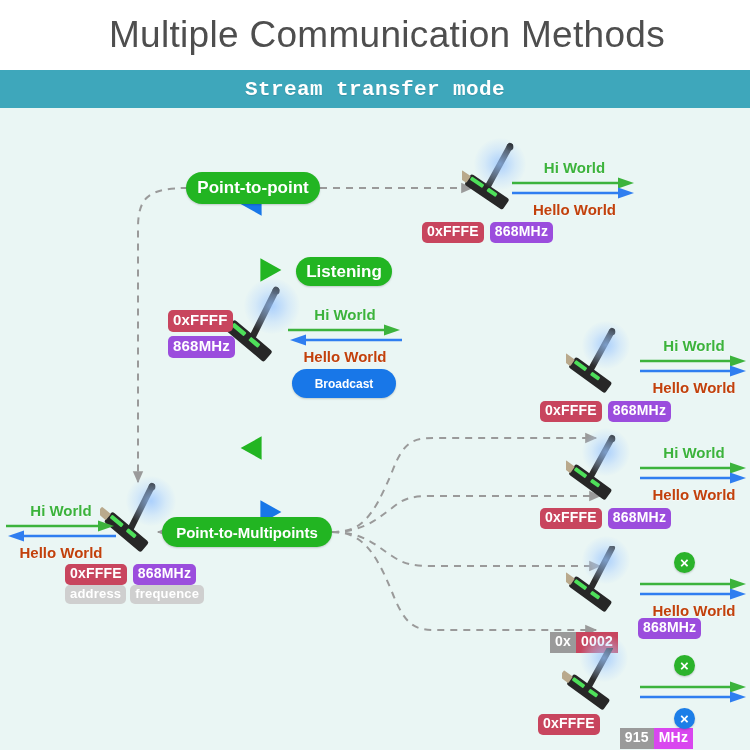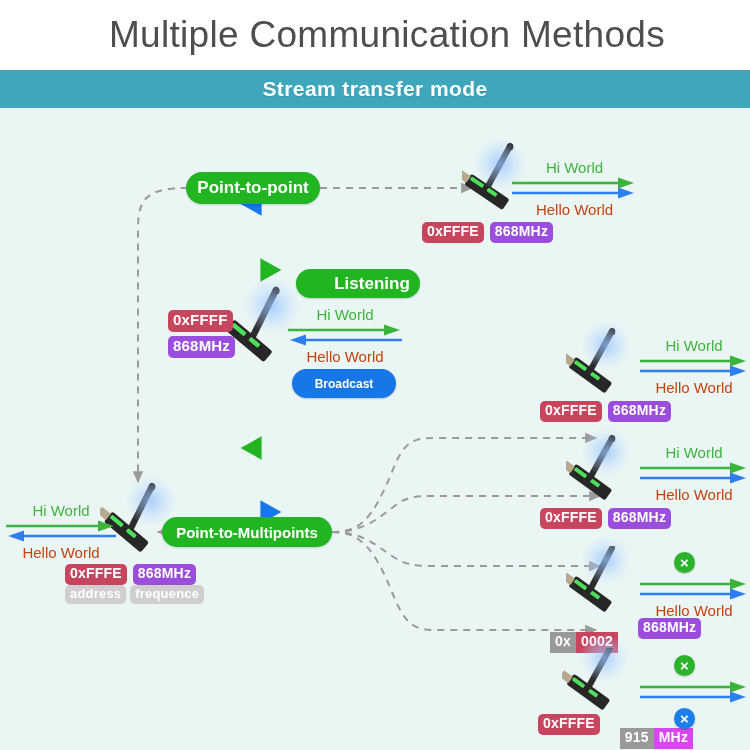--- a/index.html
+++ b/index.html
@@ -19,20 +19,21 @@
     font-size:37px;color:#4e4e4e;letter-spacing:.3px;font-weight:400;
     white-space:nowrap;
   }
   .teal-bar{
     position:absolute;left:0;top:70px;width:750px;height:38px;
     background:#3ea7bb;display:flex;align-items:center;justify-content:center;
   }
   .teal-bar .subtitle{
     color:#ffffff;font-size:21px;font-weight:bold;letter-spacing:.4px;
     text-shadow:0 1px 1px rgba(0,0,0,.12);
+    font-family:Liberation Mono, monospace;
   }
   .canvas{
     position:absolute;left:0;top:108px;width:750px;height:642px;
     background:#eaf6f4;
   }
 
   
   #wires{position:absolute;left:0;top:0;width:750px;height:750px;pointer-events:none;}
 
   
@@ -56,21 +57,21 @@
   .badge.split .seg{padding:1px 5px 2px 5px;}
   .badge.split .seg.g{background:#9a9a9a;}
   .badge.split .seg.r{background:#c8455e;}
   .badge.split .seg.p{background:#d946ef;}
   .sub-badges{position:absolute;display:flex;gap:4px;border-radius:7px;}
   .sub-badges .badge{background:#cfcfcf;color:#ffffff;font-weight:bold;}
 
   
   .flow{position:absolute;}
   .flow .lbl{
-    font-weight:normal;white-space:nowrap;line-height:1.05;
+    font-weight:bold;white-space:nowrap;line-height:1.05;
     text-shadow:0 1px 0 rgba(255,255,255,.6);
   }
   .flow .lbl.hi{color:#3cb33c;}
   .flow .lbl.hello{color:#c2410c;}
   .arrow-svg{display:block;}
 
   
   .xmark{
     position:absolute;border-radius:50%;display:flex;align-items:center;
     justify-content:center;color:#fff;font-weight:bold;
@@ -144,21 +145,21 @@
     <path d="M261,206 L261,270" fill="none" stroke="url(#bg-vert-down)" stroke-width="3" stroke-dasharray="6 6" marker-end="url(#green-down)"></path>
 
     <path d="M261,448 L261,512" fill="none" stroke="url(#bg-vert-down)" stroke-width="3" stroke-dasharray="6 6" marker-end="url(#blue-down)"></path>
     <path d="M261,512 L261,448" fill="none" stroke="url(#bg-vert-up)" stroke-width="3" stroke-dasharray="6 6" marker-start="none" marker-end="url(#green-up)"></path>
   </svg>
 
   <div class="pill green" style="left:186px;top:172px;width:134px;height:32px;font-size:17px;">
     <span>Point-to-point</span>
   </div>
 
-  <div class="pill green" style="left:296px;top:269px;width:96px;height:29px;font-size:17px;padding-left:28px;">
+  <div class="pill green" style="left:296px;top:257px;width:96px;height:29px;font-size:17px;">
     <span>Listening</span>
   </div>
 
   <div class="pill blue" style="left:292px;top:369px;width:104px;height:29px;font-size:12px;">
     <span>Broadcast</span>
   </div>
 
   <div class="pill green" style="left:162px;top:517px;width:170px;height:30px;font-size:15px;">
     <span>Point-to-Multipoints</span>
   </div>

